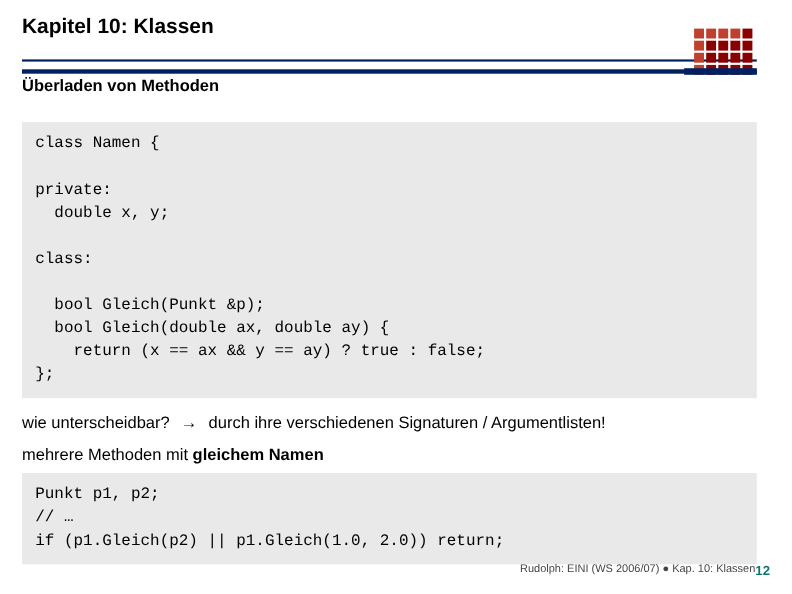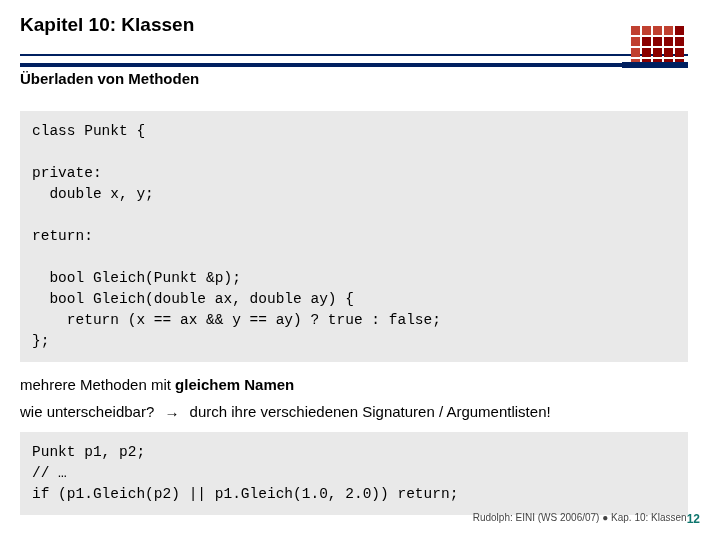--- a/index.html
+++ b/index.html
@@ -55,40 +55,40 @@
           <div></div>
           <div></div>
       </div>
       <div class="logo-bar"></div>
     </div>
   </div>
 
   <div class="content">
     <div class="subtitle">Überladen von Methoden</div>
 
-    <div class="codebox"><span>class Punkt {</span>
+    <div class="codebox"><span>class Namen {</span>
 <span></span>
 <span>private:</span>
 <span>  double x, y;</span>
 <span></span>
-<span>return:</span>
+<span>class:</span>
 <span></span>
 <span>  bool Gleich(Punkt &amp;p);</span>
 <span>  bool Gleich(double ax, double ay) {</span>
 <span>    return (x == ax &amp;&amp; y == ay) ? true : false;</span>
 <span>};</span></div>
 
-    <div class="explain">
-      <span>mehrere Methoden mit </span><span class="b">gleichem Namen</span>
-    </div>
-
     <div class="explain row2">
       <span>wie unterscheidbar?</span>
       <span class="arrow">→</span>
       <span>durch ihre verschiedenen Signaturen / Argumentlisten!</span>
+    </div>
+
+    <div class="explain">
+      <span>mehrere Methoden mit </span><span class="b">gleichem Namen</span>
     </div>
 
     <div class="codebox"><span>Punkt p1, p2;</span>
 <span>// …</span>
 <span>if (p1.Gleich(p2) || p1.Gleich(1.0, 2.0)) return;</span></div>
   </div>
 </div>
 
 <div class="footer">
   <span>Rudolph: EINI (WS 2006/07)  ●  Kap. 10: Klassen</span>

